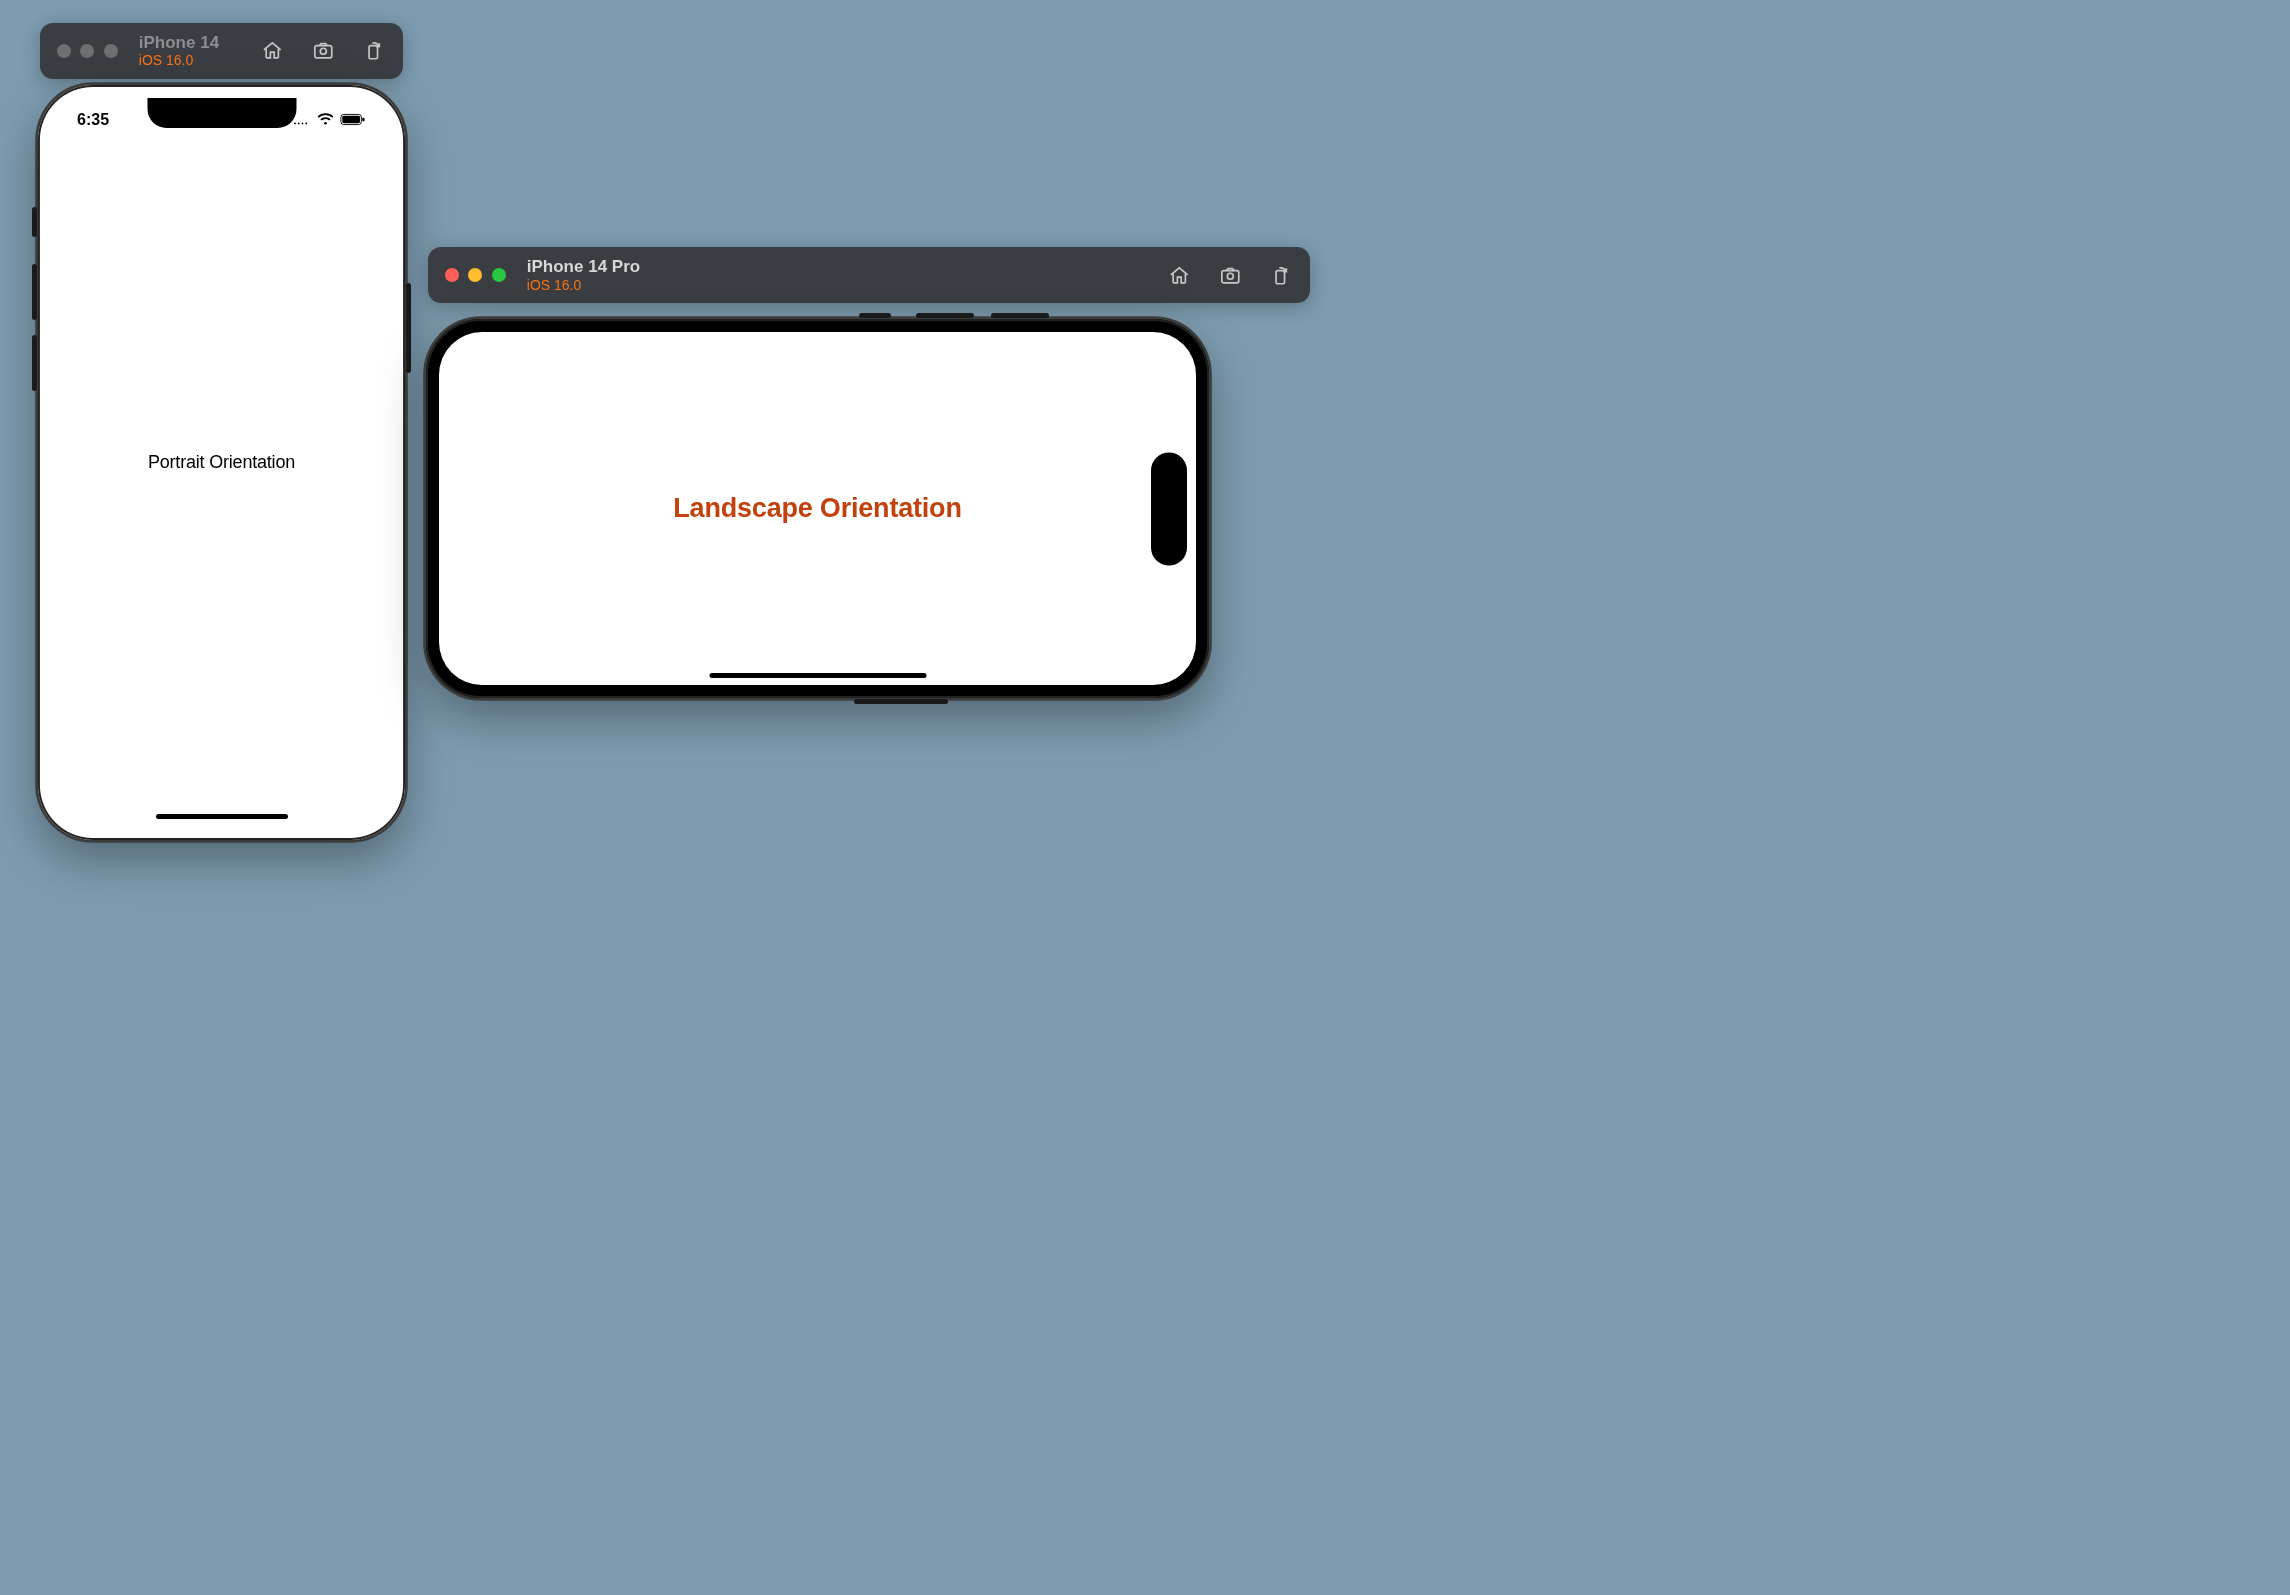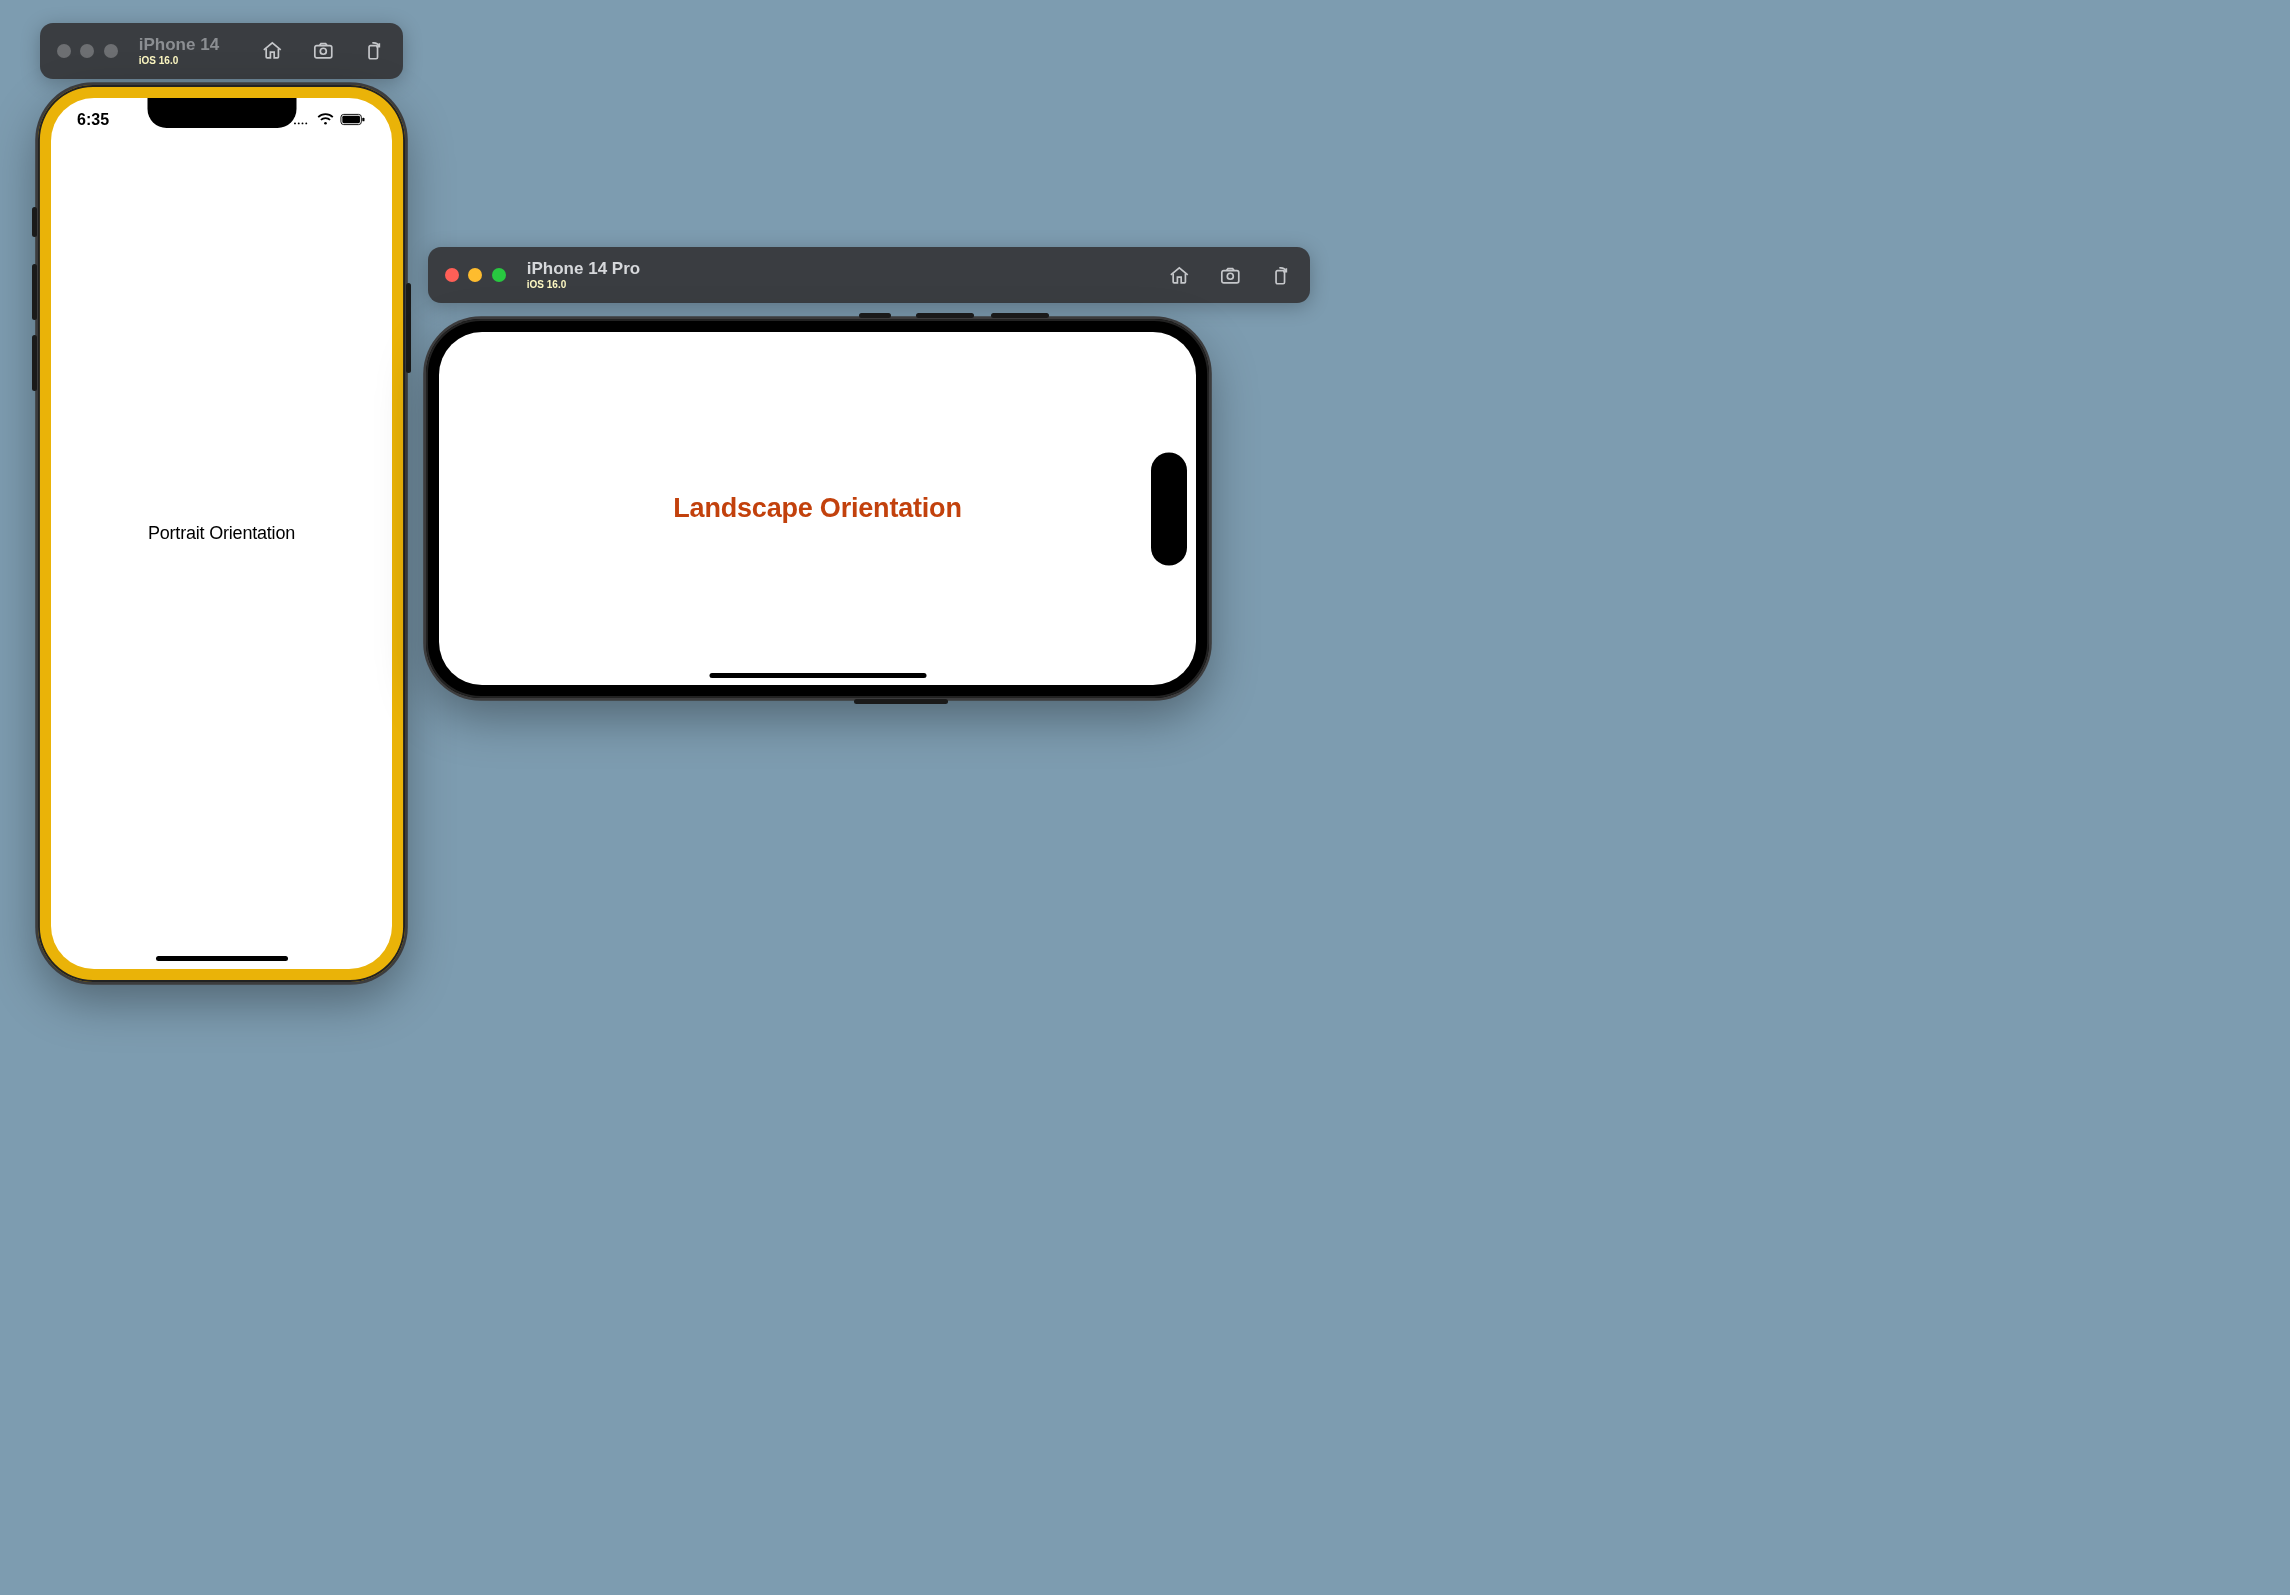--- a/index.html
+++ b/index.html
@@ -40,23 +40,23 @@
     display: flex;
     flex-direction: column;
     line-height: 1.15;
   }
   .sim-title .device {
     font-size: 17px;
     font-weight: 600;
     color: #d6d8db;
   }
   .sim-title .os {
-    font-size: 10px;
-    font-weight: 700;
-    color: #fef9c3;
+    font-size: 14px;
+    font-weight: 400;
+    color: #f97316;
   }
   .sim-title.dim .device { color: #8b8e92; }
 
   .sim-actions {
     margin-left: auto;
     display: flex;
     gap: 26px;
     align-items: center;
   }
   .sim-actions .ico {
@@ -69,22 +69,22 @@
 
   
   #tb1 { left: 40px; top: 22.6px; width: 363px; }
   
   #tb2 { left: 428px; top: 247px; width: 882px; }
 
   
   .phone-portrait {
     position: absolute;
     left: 38px; top: 85px;
-    width: 367px; height: 897px;
-    background: #eab308;
+    width: 367px; height: 755px;
+    background: #ffffff;
     border-radius: 55px;
     box-shadow:
       0 0 0 2.8px #3c3c3d,
       0 19px 47px rgba(0,0,0,.35),
       inset 0 0 0 1.9px #222;
     padding: 13px;
   }
   .phone-portrait .screen {
     width: 100%; height: 100%;
     background: #fff;

